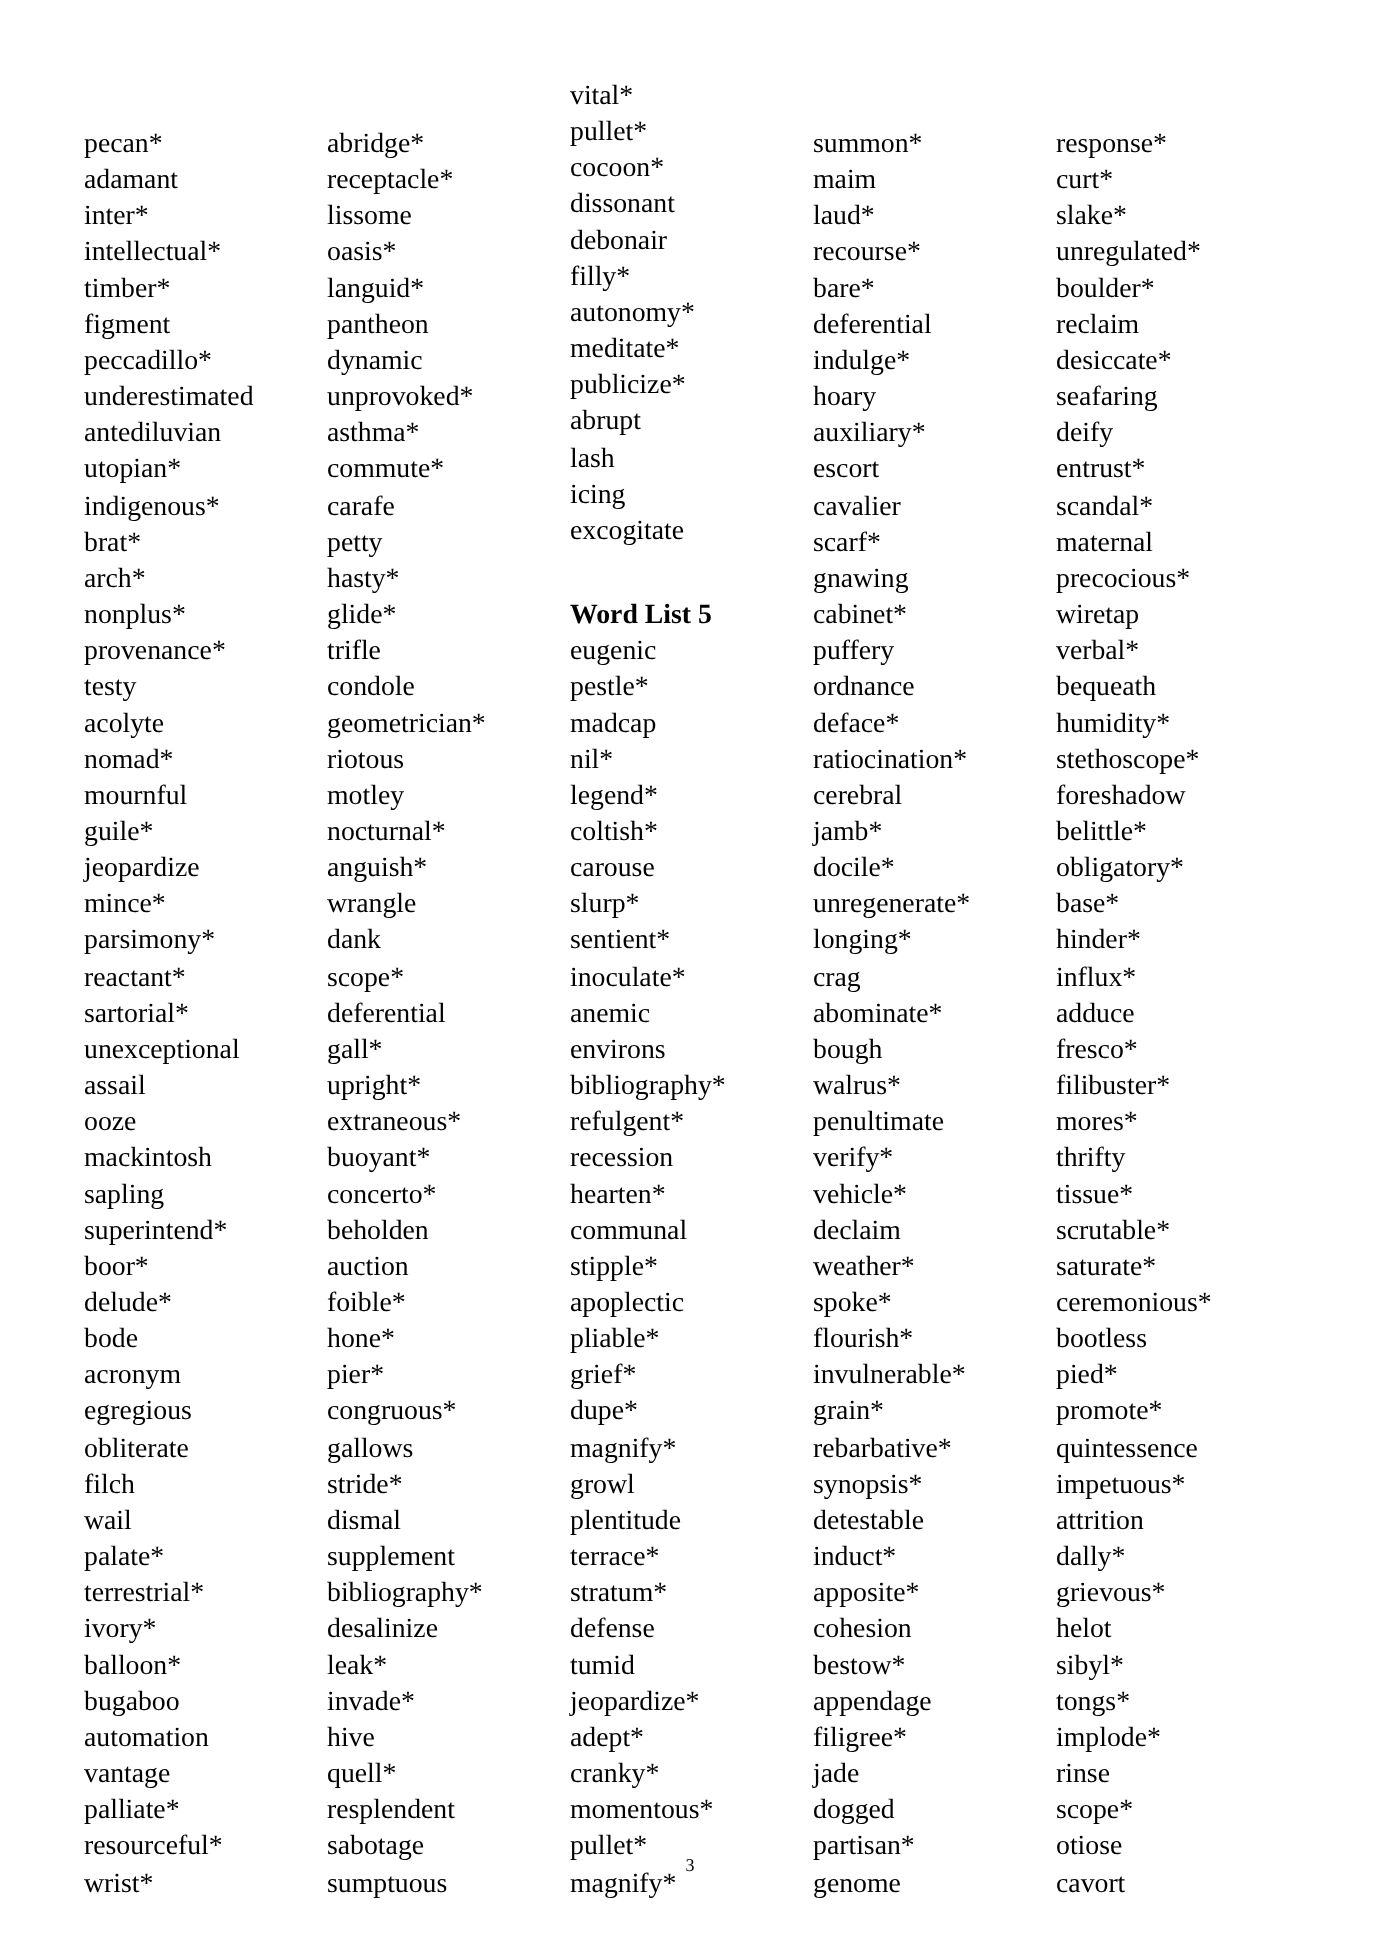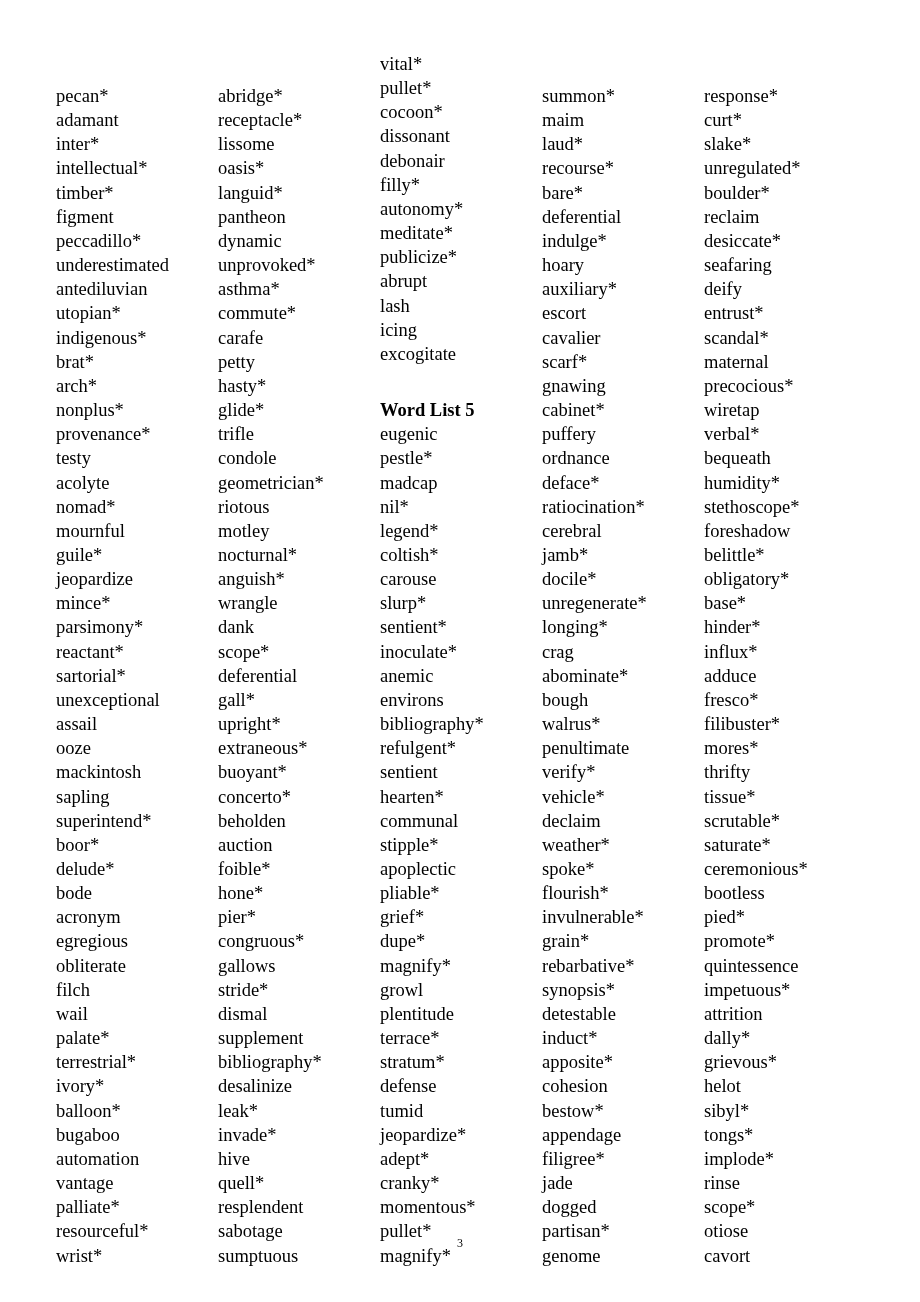--- a/index.html
+++ b/index.html
@@ -184,21 +184,21 @@
         <div class="word">legend*</div>
         <div class="word">coltish*</div>
         <div class="word">carouse</div>
         <div class="word">slurp*</div>
         <div class="word">sentient*</div>
         <div class="word">inoculate*</div>
         <div class="word">anemic</div>
         <div class="word">environs</div>
         <div class="word">bibliography*</div>
         <div class="word">refulgent*</div>
-        <div class="word">sentient</div>
+        <div class="word">recession</div>
         <div class="word">hearten*</div>
         <div class="word">communal</div>
         <div class="word">stipple*</div>
         <div class="word">apoplectic</div>
         <div class="word">pliable*</div>
         <div class="word">grief*</div>
         <div class="word">dupe*</div>
         <div class="word">magnify*</div>
         <div class="word">growl</div>
         <div class="word">plentitude</div>

